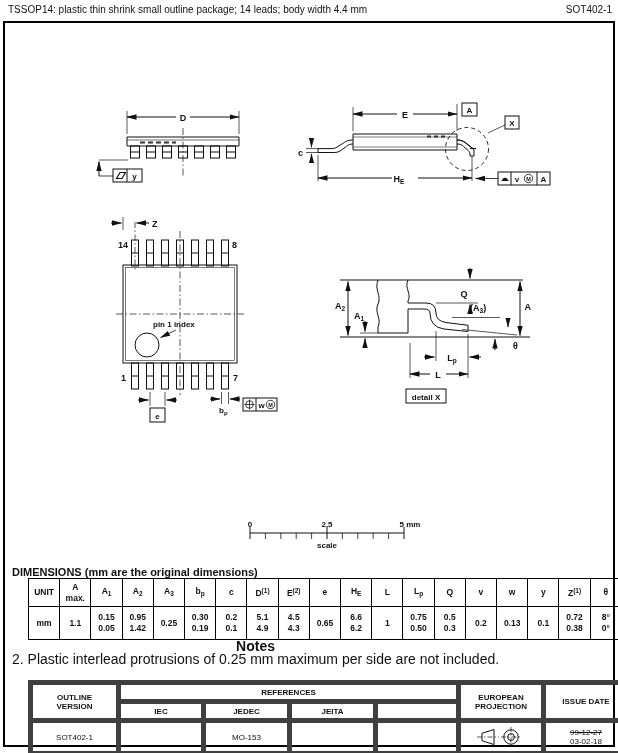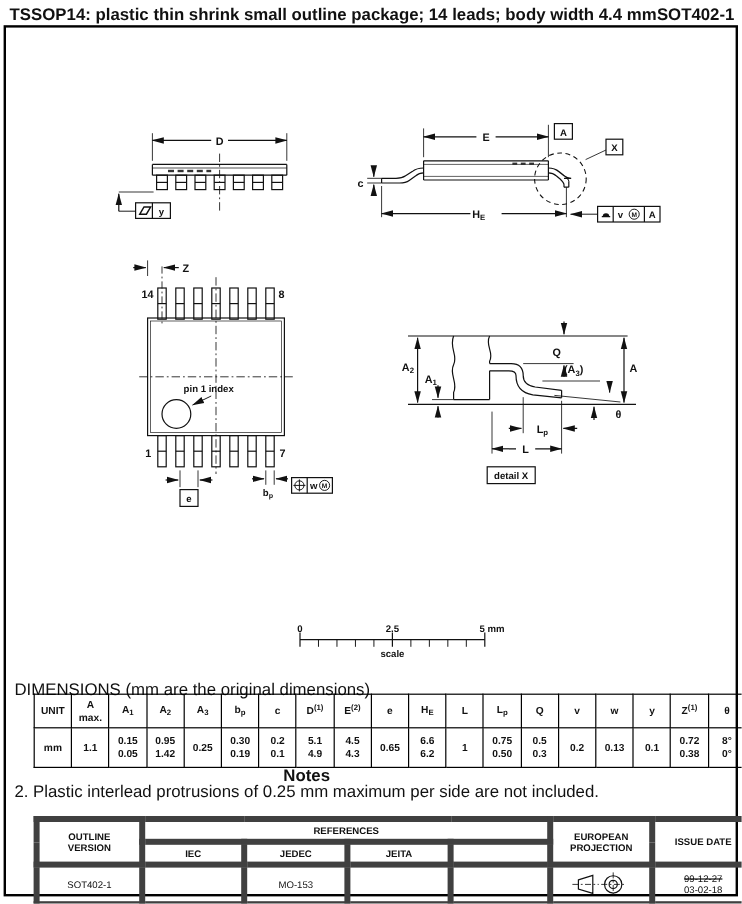--- a/index.html
+++ b/index.html
@@ -1,26 +1,26 @@
 <!DOCTYPE html>
 <html><head>
 <meta charset="utf-8">
 <style>
   html,body{margin:0;padding:0;}
   body{width:618px;height:753px;background:#fff;position:relative;
        font-family:"Liberation Sans",sans-serif;color:#111;overflow:hidden;}
   .titlebar{position:absolute;left:8px;top:4px;width:604px;display:flex;
-            justify-content:space-between;font-size:14px;font-weight:bold;}
+            justify-content:space-between;font-size:10px;font-weight:normal;}
   .figure-border{position:absolute;left:3px;top:21px;width:612px;height:726px;
             border:2px solid #000;box-sizing:border-box;}
   svg text{fill:#111;font-family:"Liberation Sans",sans-serif;}
   .lab{font-size:9px;font-weight:bold;}
   .lab8{font-size:8px;font-weight:bold;}
   
-  .dim-title{position:absolute;left:12px;top:566px;font-size:14px;font-weight:normal;}
+  .dim-title{position:absolute;left:12px;top:566px;font-size:11px;font-weight:bold;}
   table{border-collapse:collapse;margin-left:16px;}
   .dimtab{position:absolute;left:12px;top:578px;width:594px;table-layout:fixed;
           font-size:8.5px;text-align:center;}
   .dimtab th,.dimtab td{border:1px solid #000;padding:1px 0;line-height:1.25;}
   .dimtab th{font-weight:bold;height:25px;}
   .dimtab td{font-weight:bold;height:30px;}
   .dimtab sub{font-size:6.5px;vertical-align:-2px;}
   .dimtab sup{font-size:6.5px;vertical-align:3px;}
   .dimtab th div{font-weight:bold;}
   

